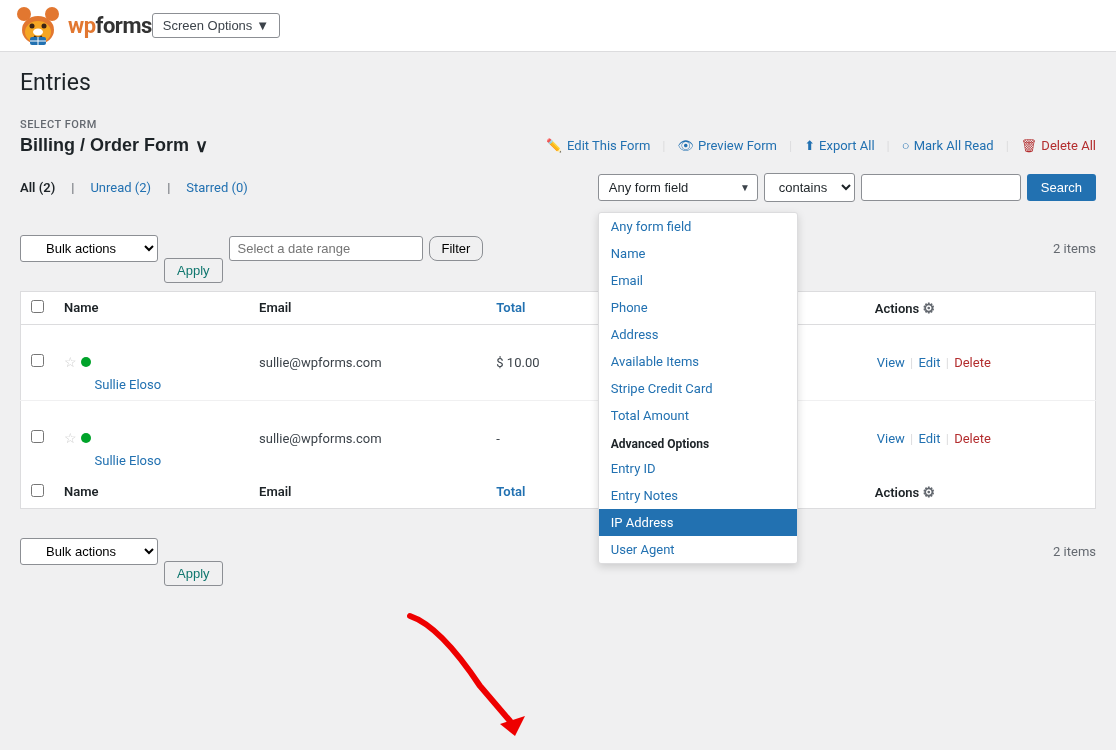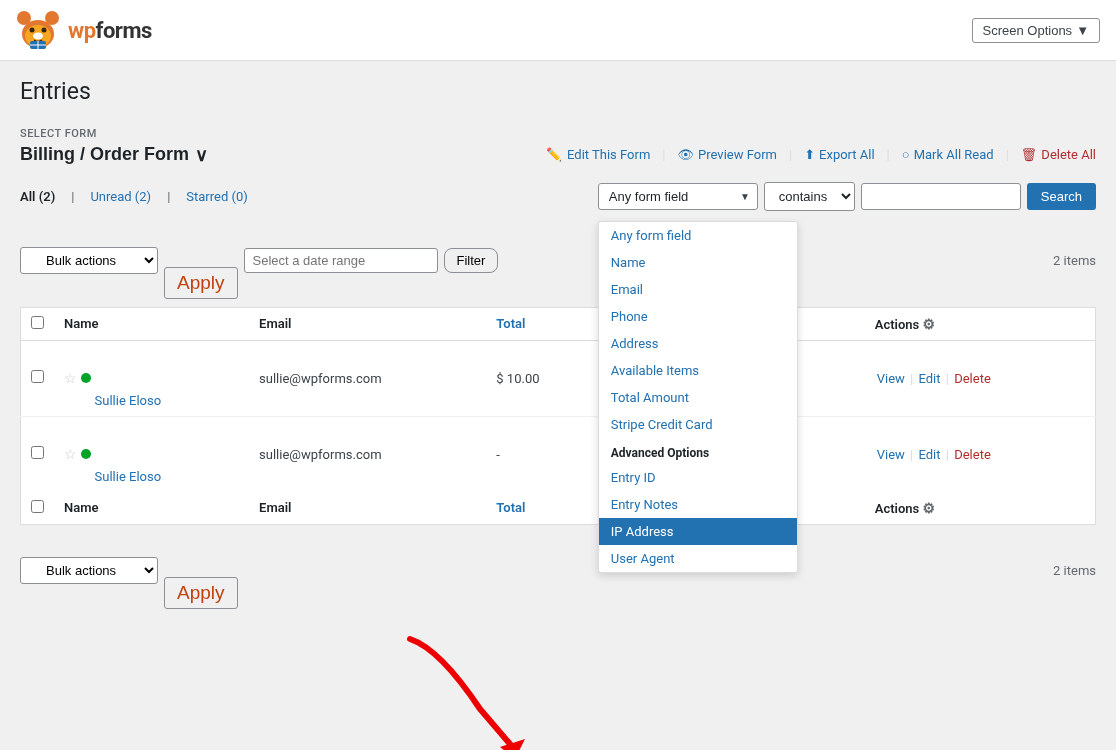--- a/index.html
+++ b/index.html
@@ -4,23 +4,23 @@
   <style>
     * { box-sizing: border-box; margin: 0; padding: 0; }
     body { font-family: -apple-system, BlinkMacSystemFont, "Segoe UI", Roboto, sans-serif; font-size: 13px; background: #f0f0f1; color: #3c434a; }
 
     
     .top-bar {
       background: #fff;
       border-bottom: 1px solid #dcdcde;
       display: flex;
       align-items: center;
-      justify-content: space-between;
+      justify-content: flex-start;
       padding: 0 16px;
-      height: 61px;
+      height: 52px;
     }
     .logo-area {
       display: flex;
       align-items: center;
       gap: 8px;
     }
     .logo-text {
       font-size: 22px;
       font-weight: 700;
       color: #333;
@@ -193,23 +193,23 @@
       font-size: 13px;
       background: #fff;
       cursor: pointer;
       min-width: 120px;
     }
     .apply-btn {
       border: 1px solid #8c8f94;
       background: #f0f0f1;
       border-radius: 3px;
       padding: 4px 12px;
-      font-size: 19px;
-      cursor: pointer;
-      color: #c2410c;
+      font-size: 13px;
+      cursor: pointer;
+      color: #0f766e;
       margin-top: 44px;
     }
     .date-range-input {
       border: 1px solid #8c8f94;
       border-radius: 3px;
       padding: 4px 8px;
       font-size: 13px;
       background: #fff;
       min-width: 180px;
       color: #8c8f94;
@@ -419,22 +419,22 @@
           <span class="dropdown-arrow">▼</span>
 
           
           <div class="dropdown-menu-container">
             <div class="menu-item">Any form field</div>
             <div class="menu-item">Name</div>
             <div class="menu-item">Email</div>
             <div class="menu-item">Phone</div>
             <div class="menu-item">Address</div>
             <div class="menu-item">Available Items</div>
+            <div class="menu-item">Stripe Credit Card</div>
             <div class="menu-item">Total Amount</div>
-            <div class="menu-item">Stripe Credit Card</div>
             <div class="menu-section-label">Advanced Options</div>
             <div class="menu-item">Entry ID</div>
             <div class="menu-item">Entry Notes</div>
             <div class="menu-item active">IP Address</div>
             <div class="menu-item">User Agent</div>
           </div>
         </div>
 
         <div class="dropdown-wrapper">
           <select class="contains-select">

